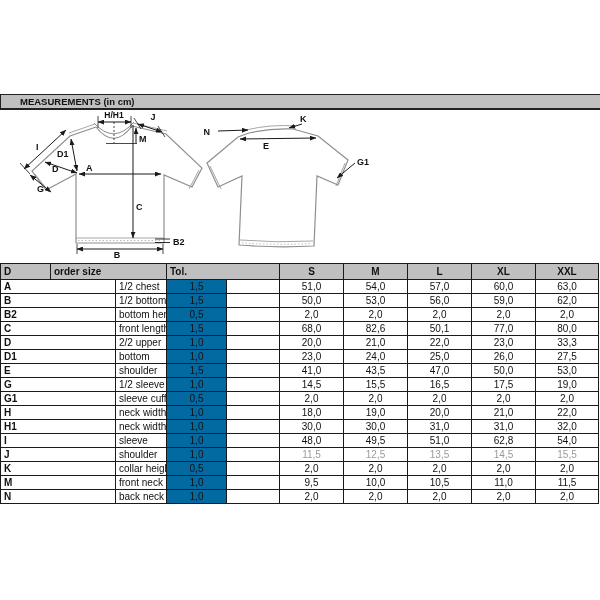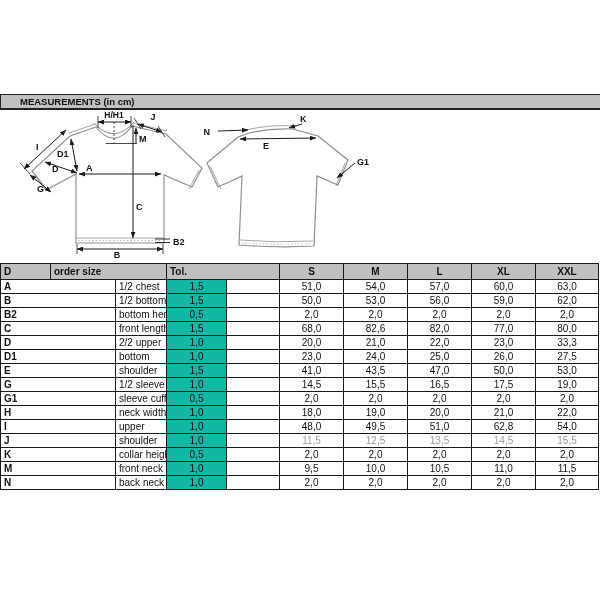--- a/index.html
+++ b/index.html
@@ -18,21 +18,21 @@
     border-collapse:collapse;table-layout:fixed;
     font-size:10px;
   }
   .spec-table td,.spec-table th{
     border:1px solid #1a1a1a;padding:0 3px;height:13px;line-height:12px;
     overflow:hidden;white-space:nowrap;
   }
   .spec-table th{height:15px;background:#c0c0c0;font-weight:bold;text-align:left;}
   .spec-table th.sz{text-align:center;}
   .c-code{font-weight:bold;}
-  .c-tol{background:#14b8a6;text-align:center;}
+  .c-tol{background:#0369a1;text-align:center;}
   .c-val{text-align:center;}
   tr.muted .c-val{color:#9a9a9a;}
   svg text{font-family:"Liberation Sans","DejaVu Sans",sans-serif;font-size:9px;font-weight:bold;fill:#111;}
   text.small{font-size:8.5px;}
 </style>
 </head>
 <body>
 
 <div class="titlebar">MEASUREMENTS (in cm)</div>
 
@@ -199,21 +199,21 @@
     <td class="c-val">2,0</td>
     <td class="c-val">2,0</td>
   </tr>
       <tr>
     <td class="c-code" colspan="2">C</td>
     <td class="c-name">front length</td>
     <td class="c-tol">1,5</td>
     <td class="c-gap"></td>
     <td class="c-val">68,0</td>
     <td class="c-val">82,6</td>
-    <td class="c-val">82,0</td>
+    <td class="c-val">50,1</td>
     <td class="c-val">77,0</td>
     <td class="c-val">80,0</td>
   </tr>
       <tr>
     <td class="c-code" colspan="2">D</td>
     <td class="c-name">2/2 upper</td>
     <td class="c-tol">1,0</td>
     <td class="c-gap"></td>
     <td class="c-val">20,0</td>
     <td class="c-val">21,0</td>
@@ -270,22 +270,33 @@
     <td class="c-name">neck width</td>
     <td class="c-tol">1,0</td>
     <td class="c-gap"></td>
     <td class="c-val">18,0</td>
     <td class="c-val">19,0</td>
     <td class="c-val">20,0</td>
     <td class="c-val">21,0</td>
     <td class="c-val">22,0</td>
   </tr>
       <tr>
+    <td class="c-code" colspan="2">H1</td>
+    <td class="c-name">neck width</td>
+    <td class="c-tol">1,0</td>
+    <td class="c-gap"></td>
+    <td class="c-val">30,0</td>
+    <td class="c-val">30,0</td>
+    <td class="c-val">31,0</td>
+    <td class="c-val">31,0</td>
+    <td class="c-val">32,0</td>
+  </tr>
+      <tr>
     <td class="c-code" colspan="2">I</td>
-    <td class="c-name">upper</td>
+    <td class="c-name">sleeve</td>
     <td class="c-tol">1,0</td>
     <td class="c-gap"></td>
     <td class="c-val">48,0</td>
     <td class="c-val">49,5</td>
     <td class="c-val">51,0</td>
     <td class="c-val">62,8</td>
     <td class="c-val">54,0</td>
   </tr>
       <tr class="muted">
     <td class="c-code" colspan="2">J</td>

